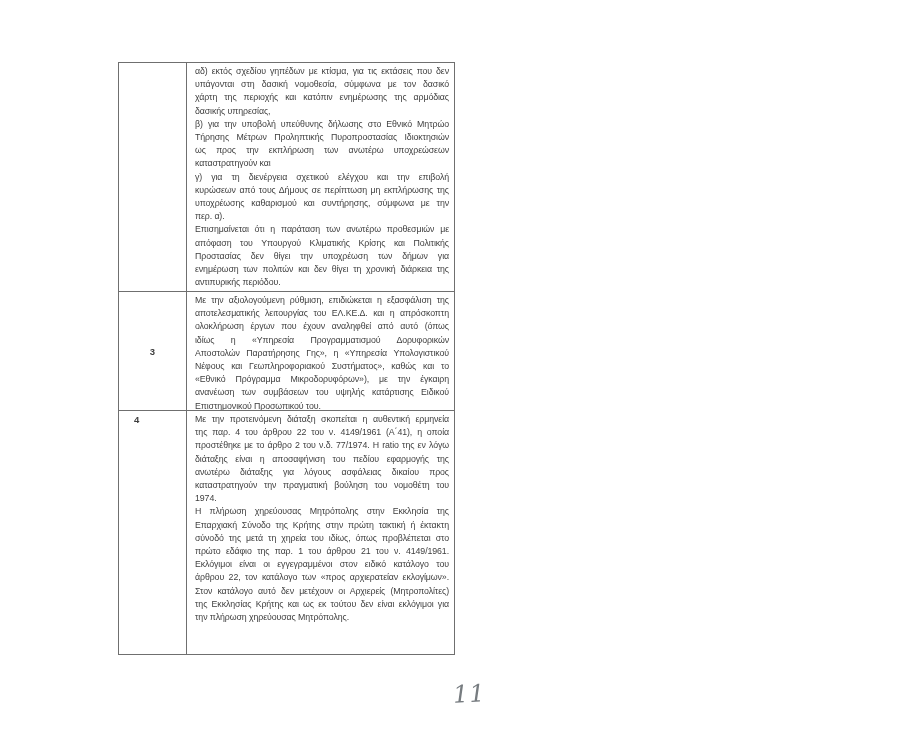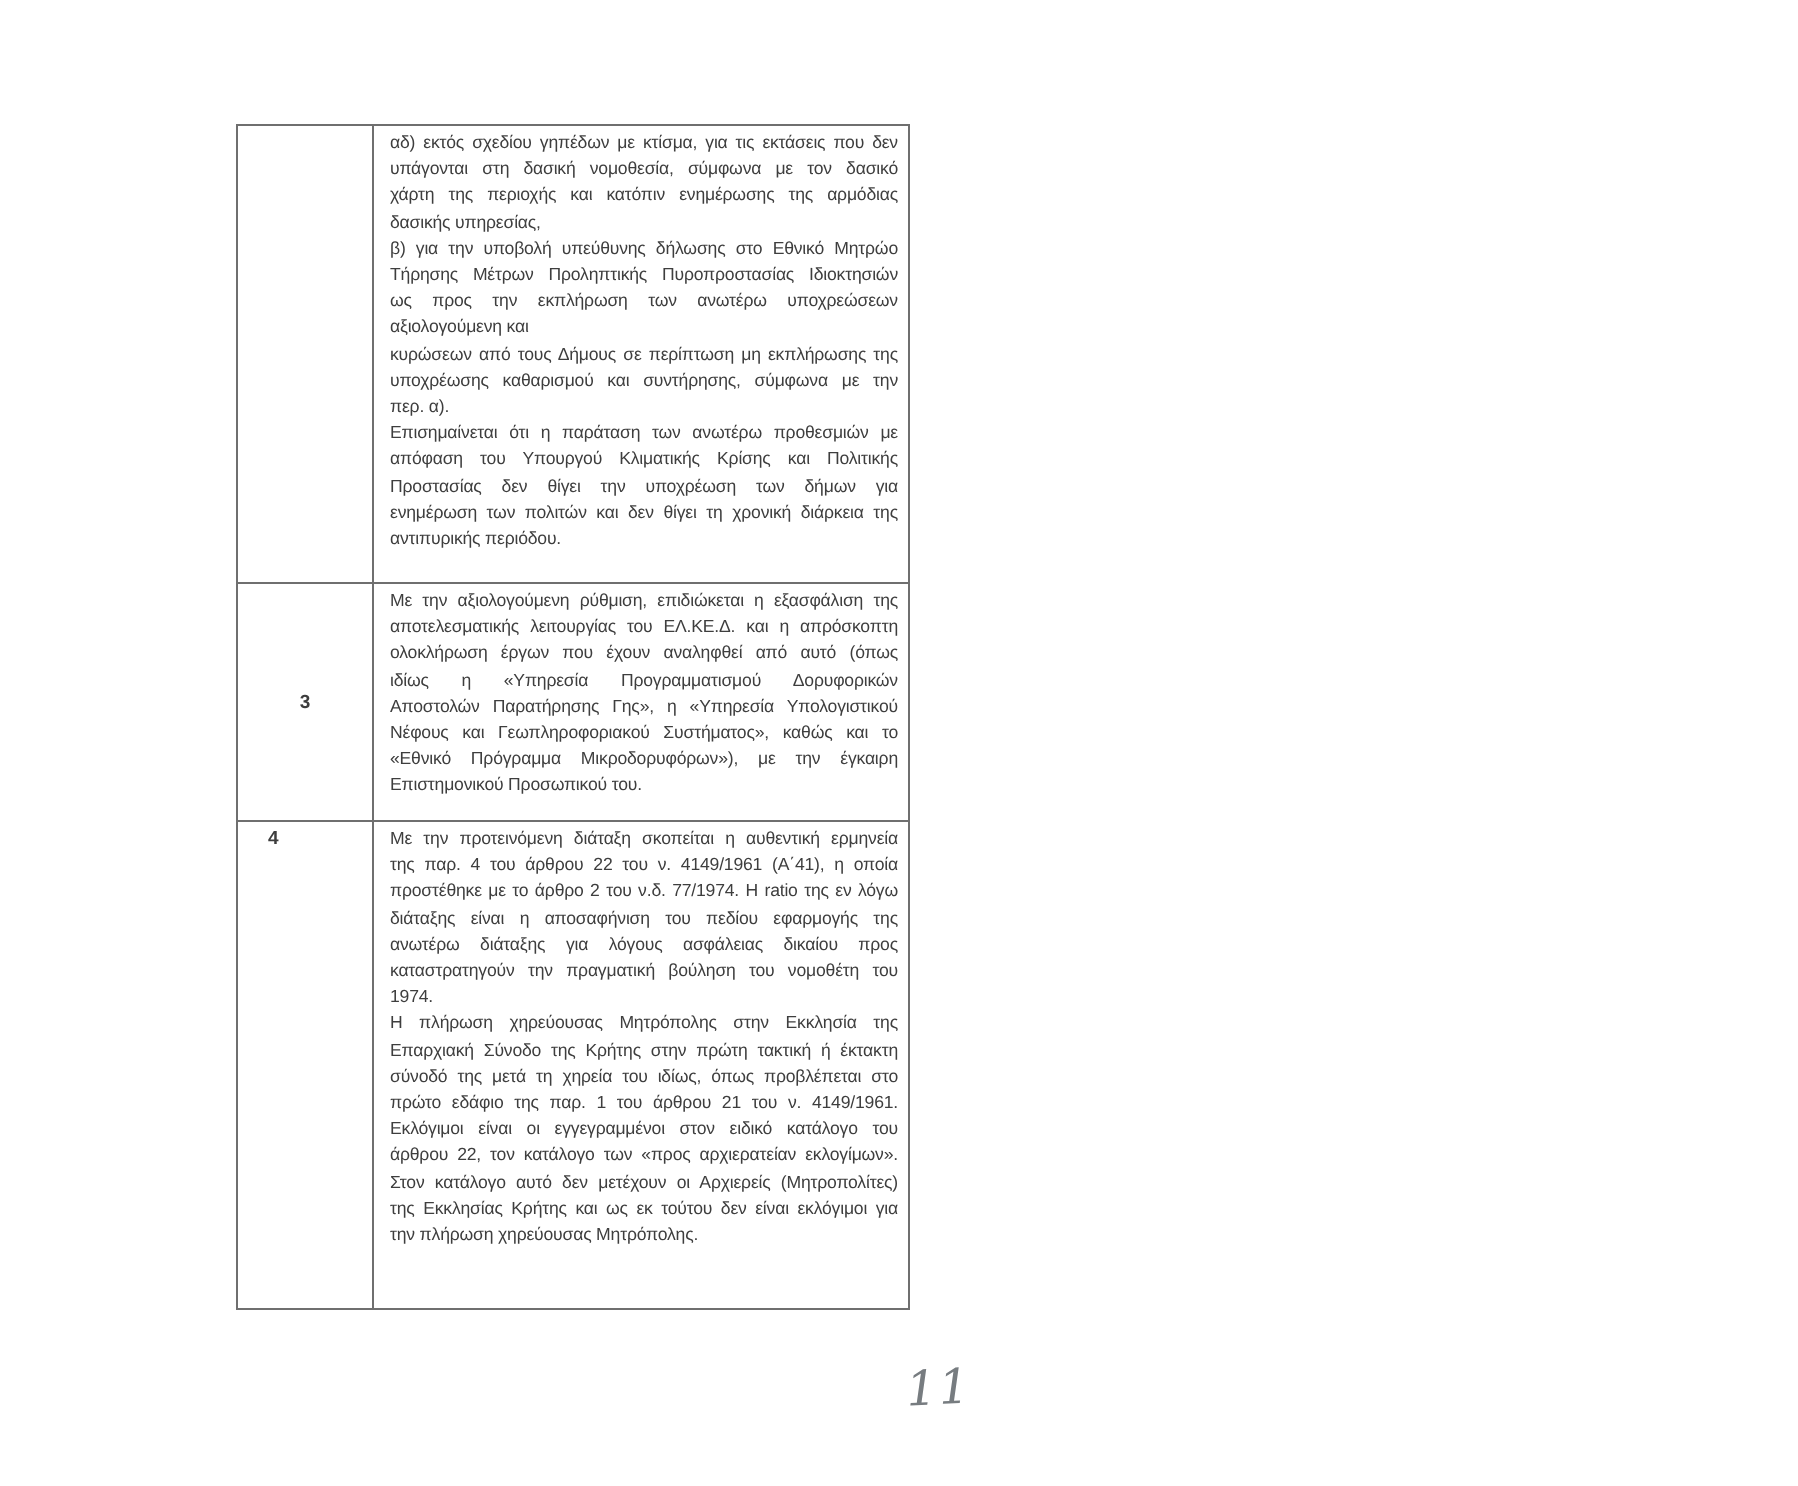--- a/index.html
+++ b/index.html
@@ -61,21 +61,22 @@
         <span></span>
       </div>
       <div class="txt-cell">
         <div class="line just">αδ) εκτός σχεδίου γηπέδων με κτίσμα, για τις εκτάσεις που δεν</div>
         <div class="line just">υπάγονται στη δασική νομοθεσία, σύμφωνα με τον δασικό</div>
         <div class="line just">χάρτη της περιοχής και κατόπιν ενημέρωσης της αρμόδιας</div>
         <div class="line last">δασικής υπηρεσίας,</div>
         <div class="line just">β) για την υποβολή υπεύθυνης δήλωσης στο Εθνικό Μητρώο</div>
         <div class="line just">Τήρησης Μέτρων Προληπτικής Πυροπροστασίας Ιδιοκτησιών</div>
         <div class="line just">ως προς την εκπλήρωση των ανωτέρω υποχρεώσεων</div>
-        <div class="line last">αξιολογούμενη και</div>
+        <div class="line last">καταστρατηγούν και</div>
+        <div class="line just">γ) για τη διενέργεια σχετικού ελέγχου και την επιβολή</div>
         <div class="line just">κυρώσεων από τους Δήμους σε περίπτωση μη εκπλήρωσης της</div>
         <div class="line just">υποχρέωσης καθαρισμού και συντήρησης, σύμφωνα με την</div>
         <div class="line last">περ. α).</div>
         <div class="line just">Επισημαίνεται ότι η παράταση των ανωτέρω προθεσμιών με</div>
         <div class="line just">απόφαση του Υπουργού Κλιματικής Κρίσης και Πολιτικής</div>
         <div class="line just">Προστασίας δεν θίγει την υποχρέωση των δήμων για</div>
         <div class="line just">ενημέρωση των πολιτών και δεν θίγει τη χρονική διάρκεια της</div>
         <div class="line last">αντιπυρικής περιόδου.</div>
       </div>
     </div>
@@ -84,20 +85,21 @@
         <span>3</span>
       </div>
       <div class="txt-cell">
         <div class="line just">Με την αξιολογούμενη ρύθμιση, επιδιώκεται η εξασφάλιση της</div>
         <div class="line just">αποτελεσματικής λειτουργίας του ΕΛ.ΚΕ.Δ. και η απρόσκοπτη</div>
         <div class="line just">ολοκλήρωση έργων που έχουν αναληφθεί από αυτό (όπως</div>
         <div class="line just">ιδίως η «Υπηρεσία Προγραμματισμού Δορυφορικών</div>
         <div class="line just">Αποστολών Παρατήρησης Γης», η «Υπηρεσία Υπολογιστικού</div>
         <div class="line just">Νέφους και Γεωπληροφοριακού Συστήματος», καθώς και το</div>
         <div class="line just">«Εθνικό Πρόγραμμα Μικροδορυφόρων»), με την έγκαιρη</div>
+        <div class="line just">ανανέωση των συμβάσεων του υψηλής κατάρτισης Ειδικού</div>
         <div class="line last">Επιστημονικού Προσωπικού του.</div>
       </div>
     </div>
     <div class="t-row r3">
       <div class="num-cell num-top">
         <span>4</span>
       </div>
       <div class="txt-cell">
         <div class="line just">Με την προτεινόμενη διάταξη σκοπείται η αυθεντική ερμηνεία</div>
         <div class="line just">της παρ. 4 του άρθρου 22 του ν. 4149/1961 (Α΄41), η οποία</div>

